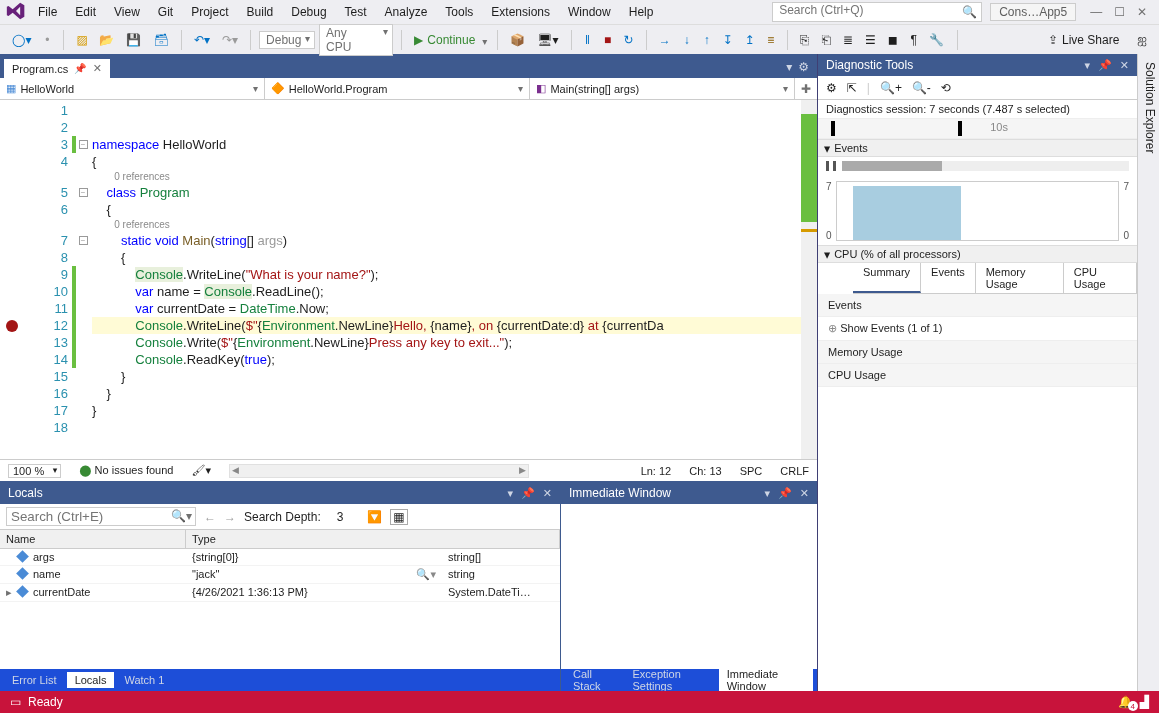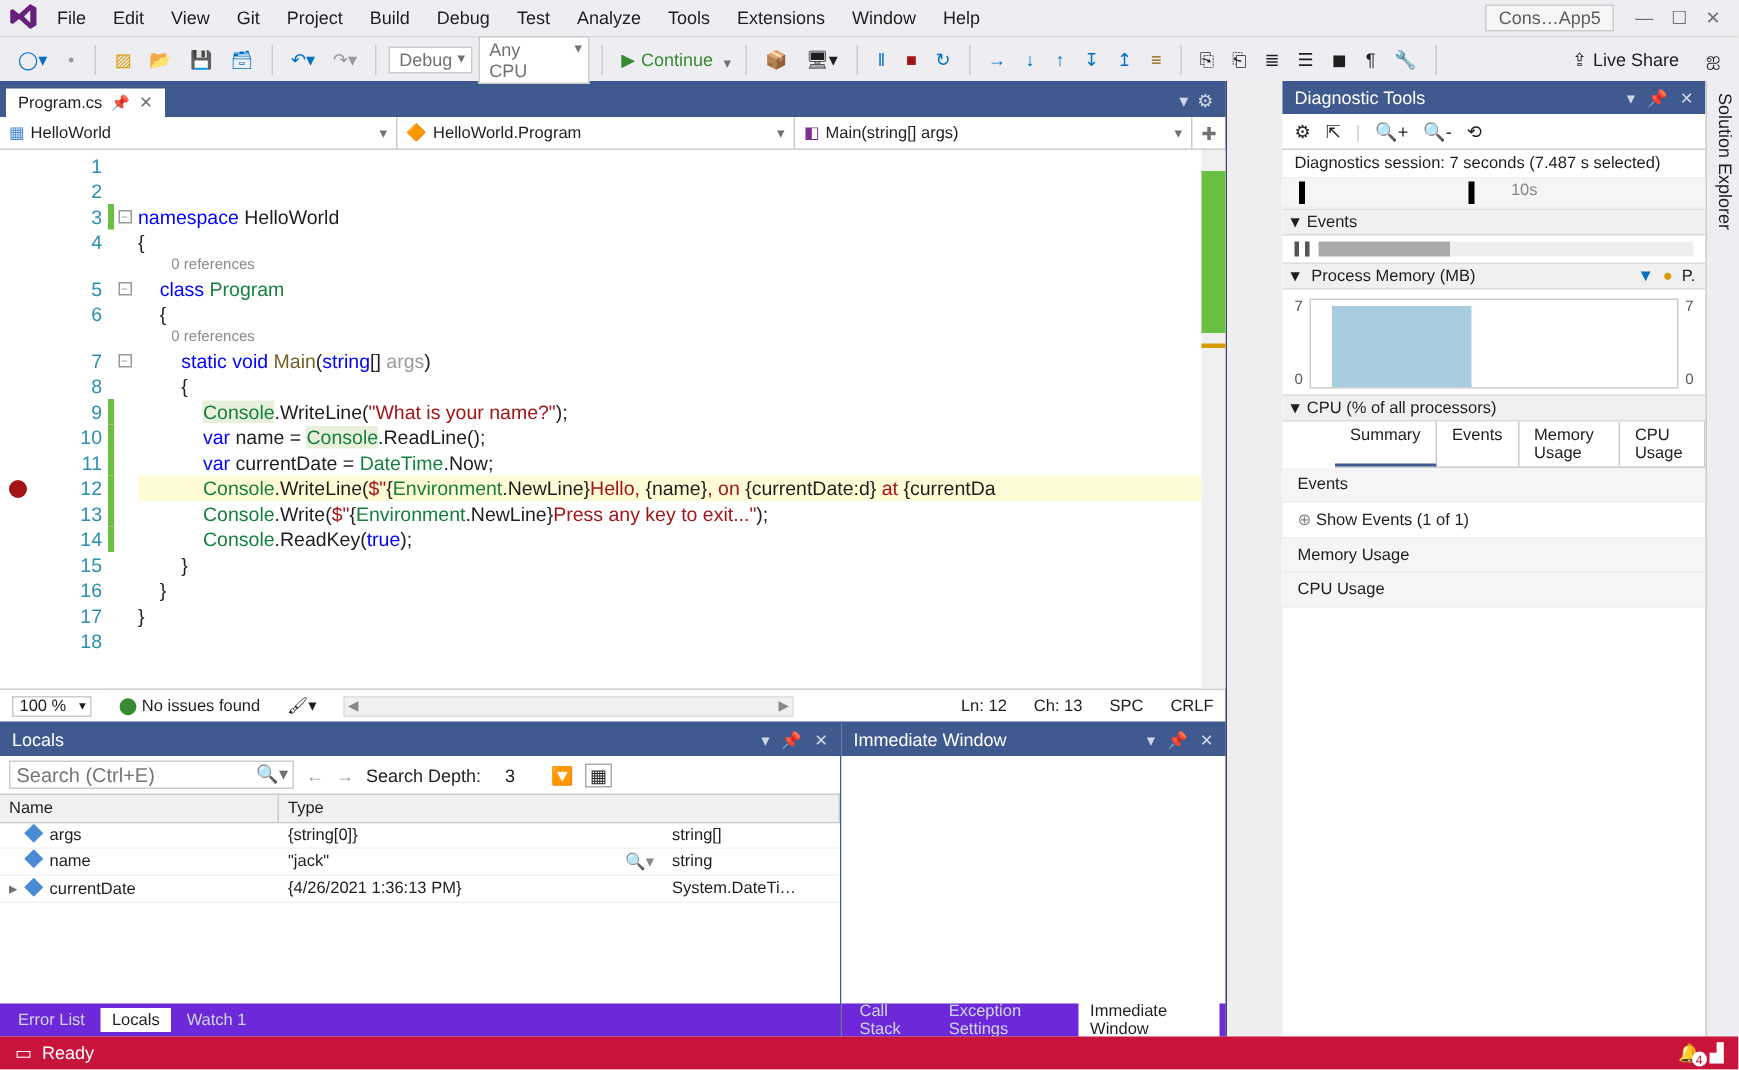--- a/index.html
+++ b/index.html
@@ -19,21 +19,21 @@
 .tb-combo { border: 1px solid #ccc; background: #fff; padding: 1px 18px 1px 6px; position: relative; color: #717171; }
 .tb-combo::after { content: "▾"; position: absolute; right: 4px; top: 1px; font-size: 10px; }
 .continue-btn { color: #388a34; display: inline-flex; align-items: center; gap: 4px; padding: 0 14px 0 4px; position:relative;}
 .continue-btn::after{content:"▾"; position:absolute; right:2px; top:3px; font-size:10px; color:#717171;}
 .play { color: #388a34; }
 .record { color: #a31515; }
 .live-share { margin-left: auto; display: inline-flex; align-items: center; gap: 4px; color: #1e1e1e; }
 
 .workspace { flex: 1; display: flex; min-height: 0; }
 .main-col { flex: 1; display: flex; flex-direction: column; min-width: 0; }
-.right-col { width: 320px; display: flex; flex-direction: column; border-left: 1px solid #3f3f74; padding-left: 37px; }
+.right-col { width: 320px; display: flex; flex-direction: column; border-left: 1px solid #3f3f74; }
 .right-tab { width: 22px; background: #eeeef2; writing-mode: vertical-rl; text-align: left; padding: 8px 2px; border-left:1px solid #ccc; color:#1e1e1e;}
 
 .doc-tabs { background: #3e5a8f; height: 24px; display: flex; align-items: flex-end; padding: 0 4px; }
 .doc-tab { background: #fff; padding: 3px 8px; display: inline-flex; align-items: center; gap: 6px; font-size: 11px; }
 .doc-tab .pin { color: #68217a; font-size: 10px; }
 .doc-tab .x { color: #717171; }
 .doc-tabs-right { margin-left: auto; display:flex; gap:6px; color:#cfd6e5; padding:0 4px 4px 0;}
 
 .nav-bar { background: #fff; border-bottom: 1px solid #ccc; height: 22px; display: flex; }
 .nav-combo { flex: 1; border-right: 1px solid #ccc; padding: 2px 6px; display: flex; align-items: center; gap: 4px; font-size: 11px; position:relative;}
@@ -99,21 +99,21 @@
 .locals-tb{background:#fff; height:26px; border-bottom:1px solid #ccc; display:flex; align-items:center; padding:0 6px; gap:8px;}
 .locals-tb input{border:1px solid #ccc; padding:1px 20px 1px 4px; width:190px;}
 .grid-hdr{display:flex; background:#f0f0f0; border-bottom:1px solid #ccc; font-size:11px;}
 .grid-hdr > div{padding:3px 6px; border-right:1px solid #ccc;}
 .grid-row{display:flex; font-size:11px; border-bottom:1px solid #f3f3f3;}
 .grid-row > div{padding:2px 6px; white-space:nowrap; overflow:hidden; text-overflow:ellipsis;}
 .col-name{width:186px;} .col-value{width:256px;} .col-type{flex:1;}
 .grid-row .exp{display:inline-block; width:12px; color:#717171;}
 .cube{display:inline-block; width:9px;height:9px; background:#4a8bd6; transform:rotate(45deg); margin-right:6px;}
 .imm-body{flex:1; background:#fff;}
-.bottom-tabs{background:#6d28d9; height:22px; display:flex; align-items:center; padding:0 4px; gap:2px;}
+.bottom-tabs{background:#1d4ed8; height:22px; display:flex; align-items:center; padding:0 4px; gap:2px;}
 .bt-tab{padding:2px 8px; color:#cfd6e5; font-size:11px; cursor:default;}
 .bt-tab.act{background:#fff; color:#1e1e1e;}
 
 .statusbar { height: 22px; background: #c8133b; color: #fff; display: flex; align-items: center; padding: 0 10px; }
 .statusbar .right{margin-left:auto; display:flex; align-items:center; gap:6px;}
 .notif{position:relative;}
 .notif .badge{position:absolute; bottom:-2px; right:-4px; background:#fff; color:#c8133b; border-radius:50%; width:10px; height:10px; font-size:8px; display:flex; align-items:center; justify-content:center;}
 svg { display: block; }
 </style>
 </head>
@@ -132,20 +132,24 @@
   <span class="menu-item">Project</span>
   <span class="menu-item">Build</span>
   <span class="menu-item">Debug</span>
   <span class="menu-item">Test</span>
   <span class="menu-item">Analyze</span>
   <span class="menu-item">Tools</span>
   <span class="menu-item">Extensions</span>
   <span class="menu-item">Window</span>
   <span class="menu-item">Help</span>
   <div class="menubar-right">
+    <div class="search-box">
+      <input placeholder="Search (Ctrl+Q)" style="">
+      <span class="mag">🔍</span>
+    </div>
     <span class="app-title">Cons…App5</span>
     <div class="win-btns">
       <span>—</span>
       <span>☐</span>
       <span>✕</span>
     </div>
   </div>
 </div>
 
 <div class="toolbar">
@@ -382,30 +386,20 @@
       <div class="timeline">
         <div class="mark" style="left:4%"></div>
           <div class="mark" style="left:44%"></div>
         <span style="position:absolute;left:54%;top:2px;color:#888">10s</span>
       </div>
       <div class="section-hdr">Events</div>
       <div class="events-body">
           <span class="pause-ico"></span>
           <div class="evt-bar"></div>
         </div>
-      <div class="section-hdr">
-        <span class="mem-hdr" style="display:inline-flex; width:calc(100% - 14px)">
-            <span>Process Memory (MB)</span>
-            <span class="r">
-              <span style="color:#0071c5">▼</span>
-              <span style="color:#d69b00">●</span>
-              <span>P.</span>
-            </span>
-          </span>
-      </div>
       <div class="mem-body">
         <div class="mem-chart">
           <div class="mem-axis">
               <span>7</span>
               <span>0</span>
             </div>
           <div class="mem-plot">
               <div class="mem-area"></div>
             </div>
           <div class="mem-axis">

